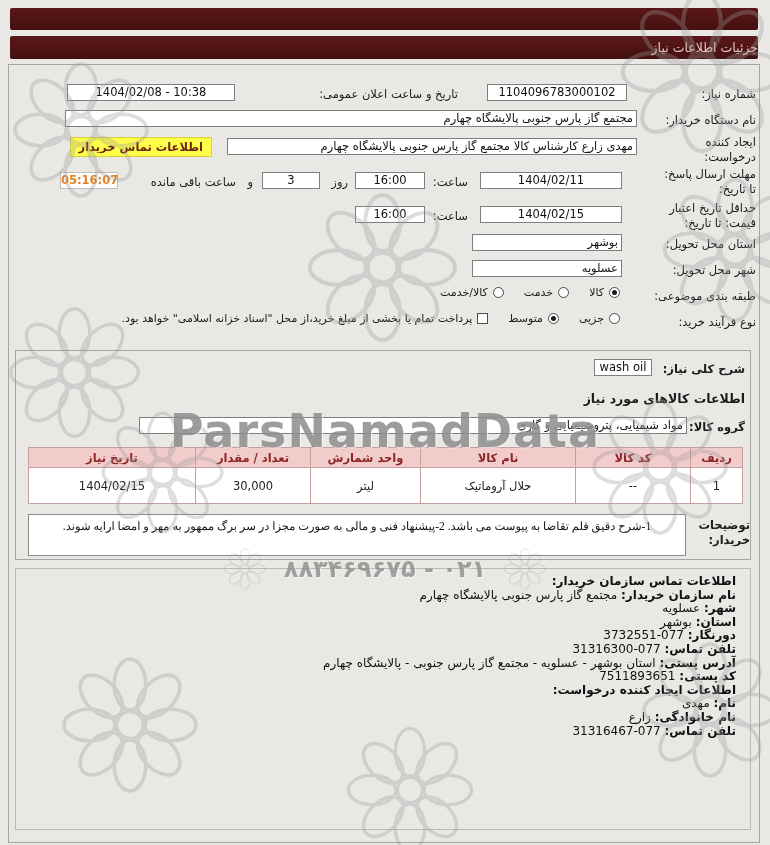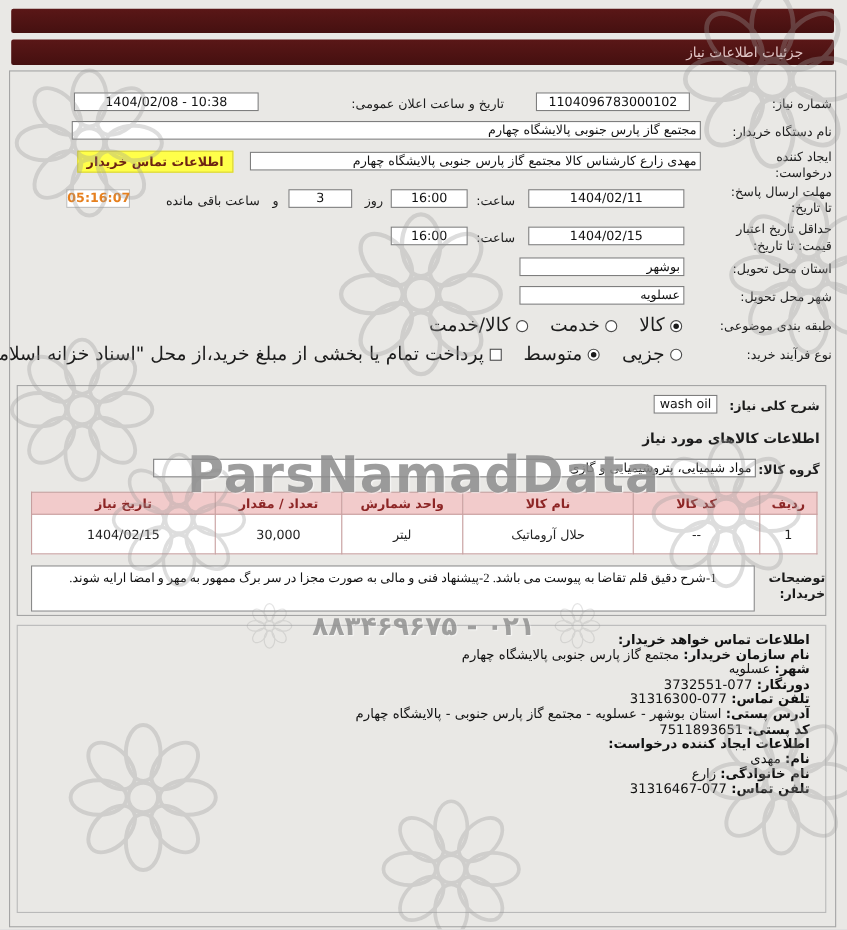--- a/index.html
+++ b/index.html
@@ -8,21 +8,21 @@
   #page {
     position:relative; width:770px; height:845px; overflow:hidden;
     background:#e9e8e5; direction:rtl; margin:0 auto;
   }
   .bar {
     position:absolute; left:10px; width:748px; height:22px;
     background:linear-gradient(#5a1717,#451010); border-radius:2px;
   }
   .bar.title {
     color:#e2c6c6; font-size:12.5px; line-height:23px; text-align:right;
-    padding-right:28px; height:23px;
+    padding-right:0; height:23px;
   }
   .container { position:absolute; left:8px; top:64px; width:752px; height:779px; border:1px solid #a5a5a5; }
   .lbl { position:absolute; font-size:11.5px; color:#1c1c1c; white-space:nowrap; }
   .lbl.wrap { white-space:normal; text-align:right; line-height:14.5px; }
   .lbl.b { font-weight:bold; }
   .inp {
     position:absolute; background:#fff; border:1px solid #7e7e7e; height:17px;
     font-size:11.5px; line-height:15px; padding:0 3px; color:#111;
     overflow:hidden; white-space:nowrap;
   }
@@ -33,21 +33,21 @@
     color:#6e2413; font-size:11.5px; font-weight:bold; padding:2px 8px; white-space:nowrap;
     cursor:pointer;
   }
   .timer {
     position:absolute; background:#fff; border:1px solid #bdbdbd; height:17px;
     color:#e6801f; font-weight:bold; font-size:11.5px; line-height:15px;
     text-align:center; direction:ltr;
   }
   .opts { position:absolute; display:flex; direction:rtl; align-items:center; }
   .opt { display:inline-flex; align-items:center; gap:5px; margin-left:20px; }
-  .opt .olabel { font-size:17px; color:#1c1c1c; white-space:nowrap; }
+  .opt .olabel { font-size:11px; color:#1c1c1c; white-space:nowrap; }
   .radio {
     display:inline-block; width:11px; height:11px; border:1px solid #4a4a4a;
     border-radius:50%; background:#fff; position:relative; flex:0 0 auto;
   }
   .radio.checked::after {
     content:""; position:absolute; left:2px; top:2px; width:5px; height:5px;
     border-radius:50%; background:#1c1c1c;
   }
   .checkbox {
     display:inline-block; width:11px; height:11px; border:1px solid #4a4a4a;
@@ -238,31 +238,35 @@
   </table>
 
   <div class="lbl wrap b" style="right:20px; top:518px; width:64px">
     <div>توضیحات</div>
     <div>خریدار:</div>
   </div>
   <div class="notes-box">1-شرح دقیق قلم تقاضا به پیوست می باشد. 2-پیشنهاد فنی و مالی به صورت مجزا در سر برگ ممهور به مهر و امضا ارایه شوند.</div>
 
   <div class="contact">
     <div class="cline">
-      <span class="clabel">اطلاعات تماس خواهد خریدار:</span>
+      <span class="clabel">اطلاعات تماس سازمان خریدار:</span>
     </div>
     <div class="cline">
       <span class="clabel">نام سازمان خریدار:</span>
       <span>مجتمع گاز پارس جنوبی پالایشگاه چهارم</span>
     </div>
     <div class="cline">
       <span class="clabel">شهر:</span>
       <span>عسلویه</span>
     </div>
     <div class="cline">
+      <span class="clabel">استان:</span>
+      <span>بوشهر</span>
+    </div>
+    <div class="cline">
       <span class="clabel">دورنگار:</span>
       <span class="ltrnum">3732551-077</span>
     </div>
     <div class="cline">
       <span class="clabel">تلفن تماس:</span>
       <span class="ltrnum">31316300-077</span>
     </div>
     <div class="cline">
       <span class="clabel">آدرس پستی:</span>
       <span>استان بوشهر - عسلویه - مجتمع گاز پارس جنوبی - پالایشگاه چهارم</span>

